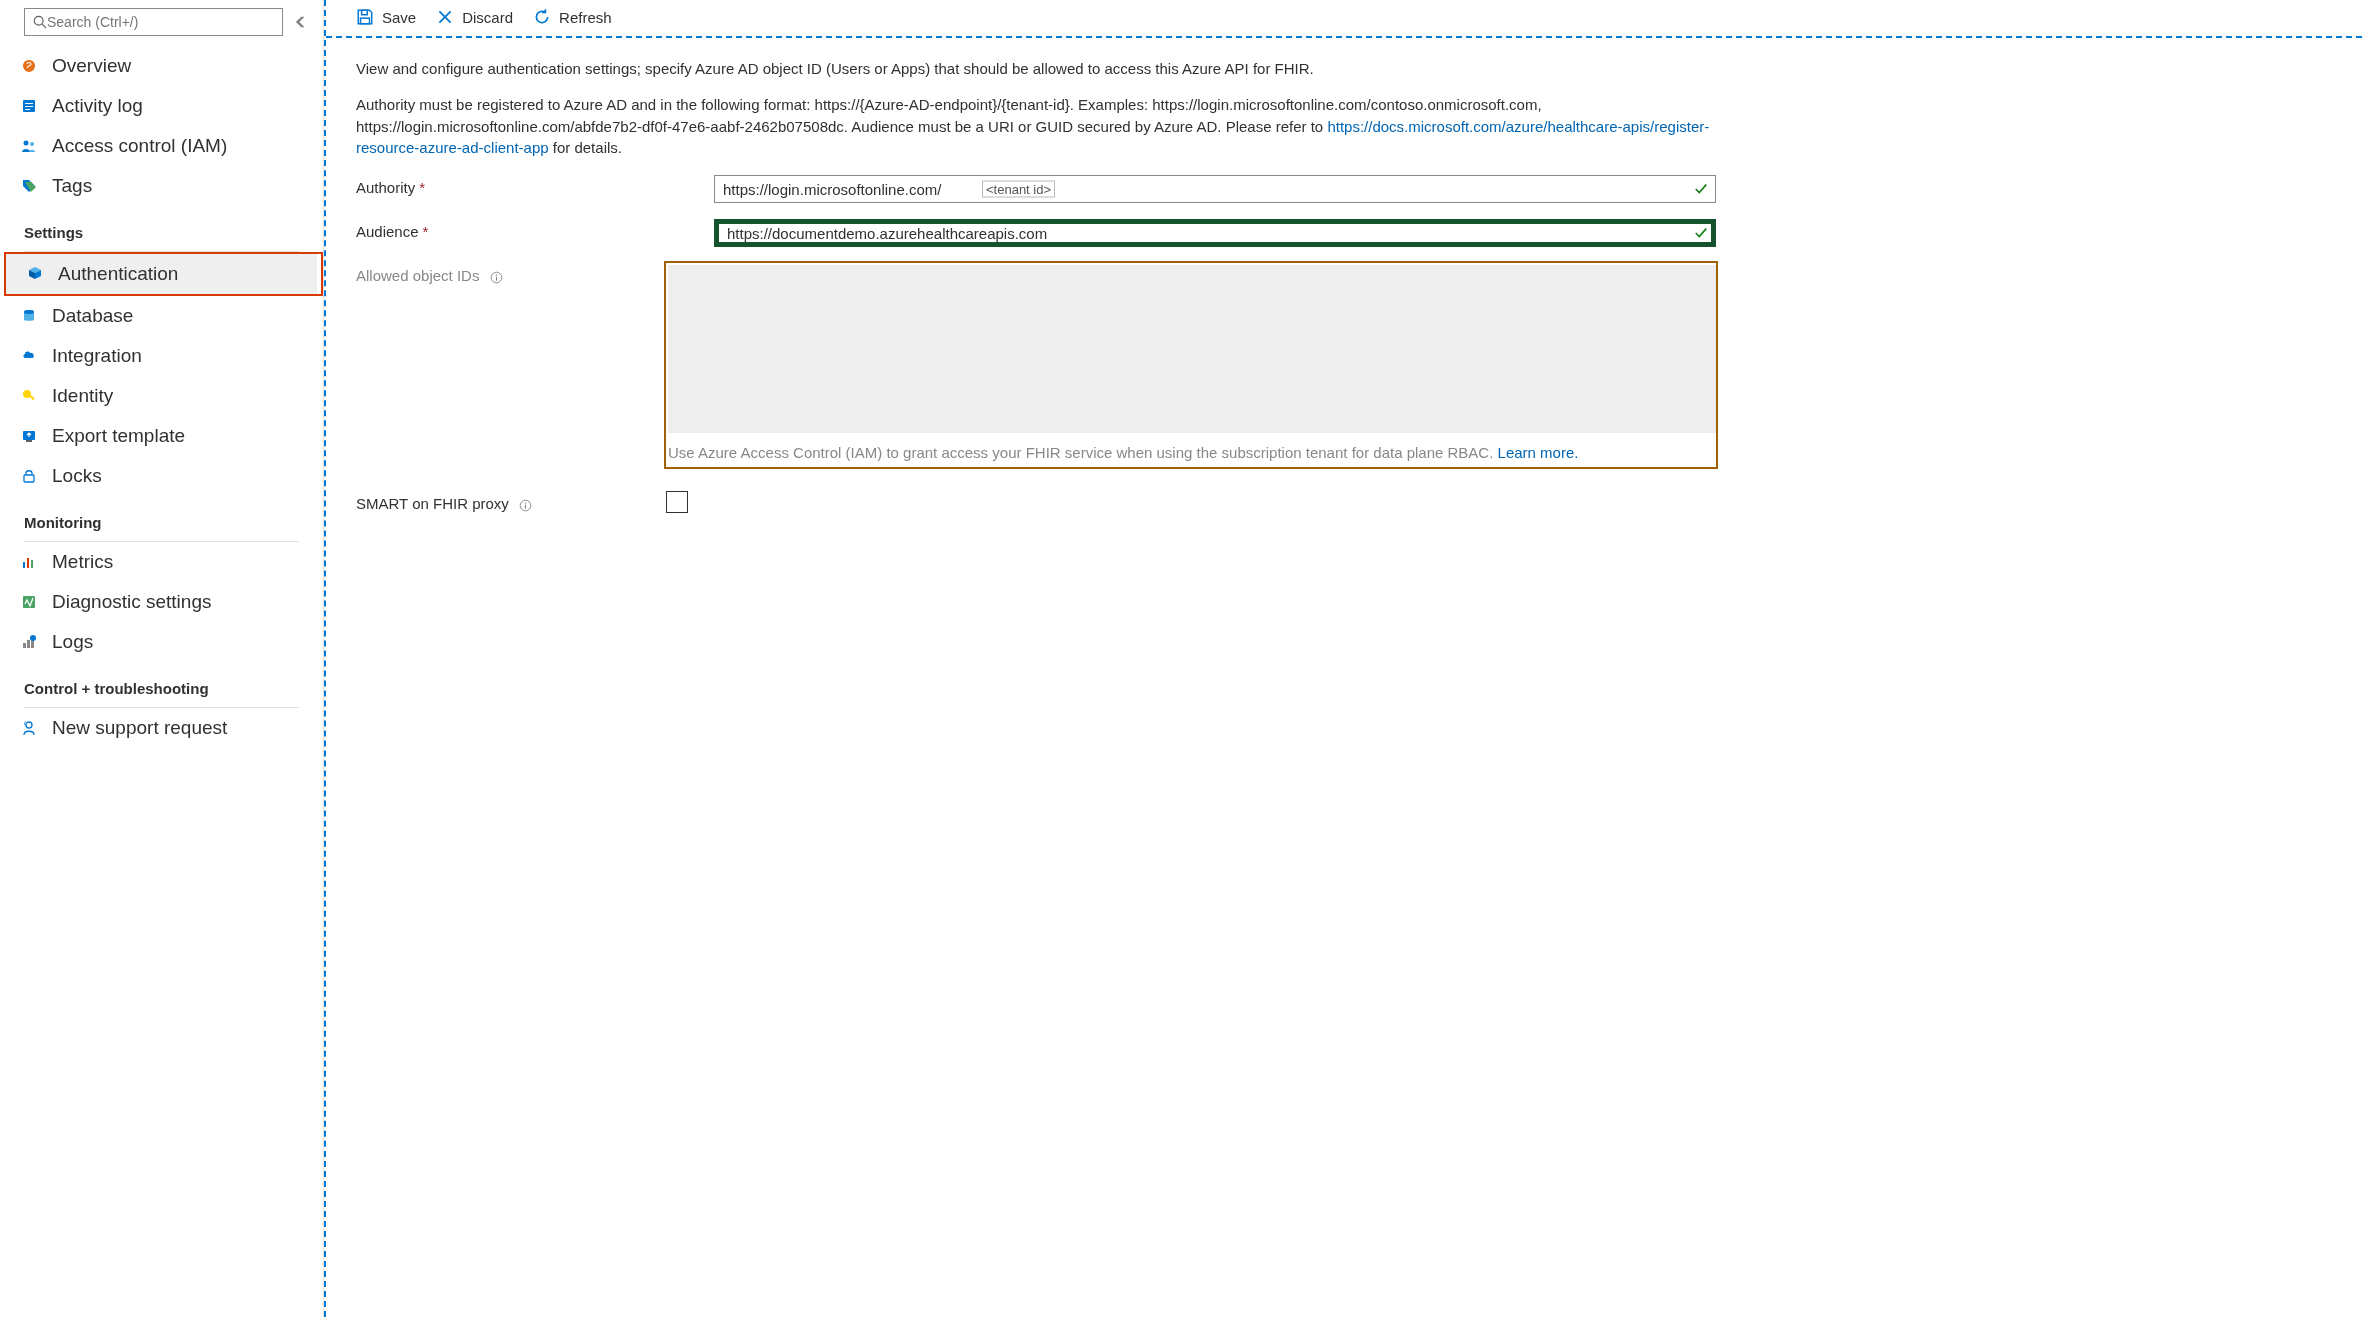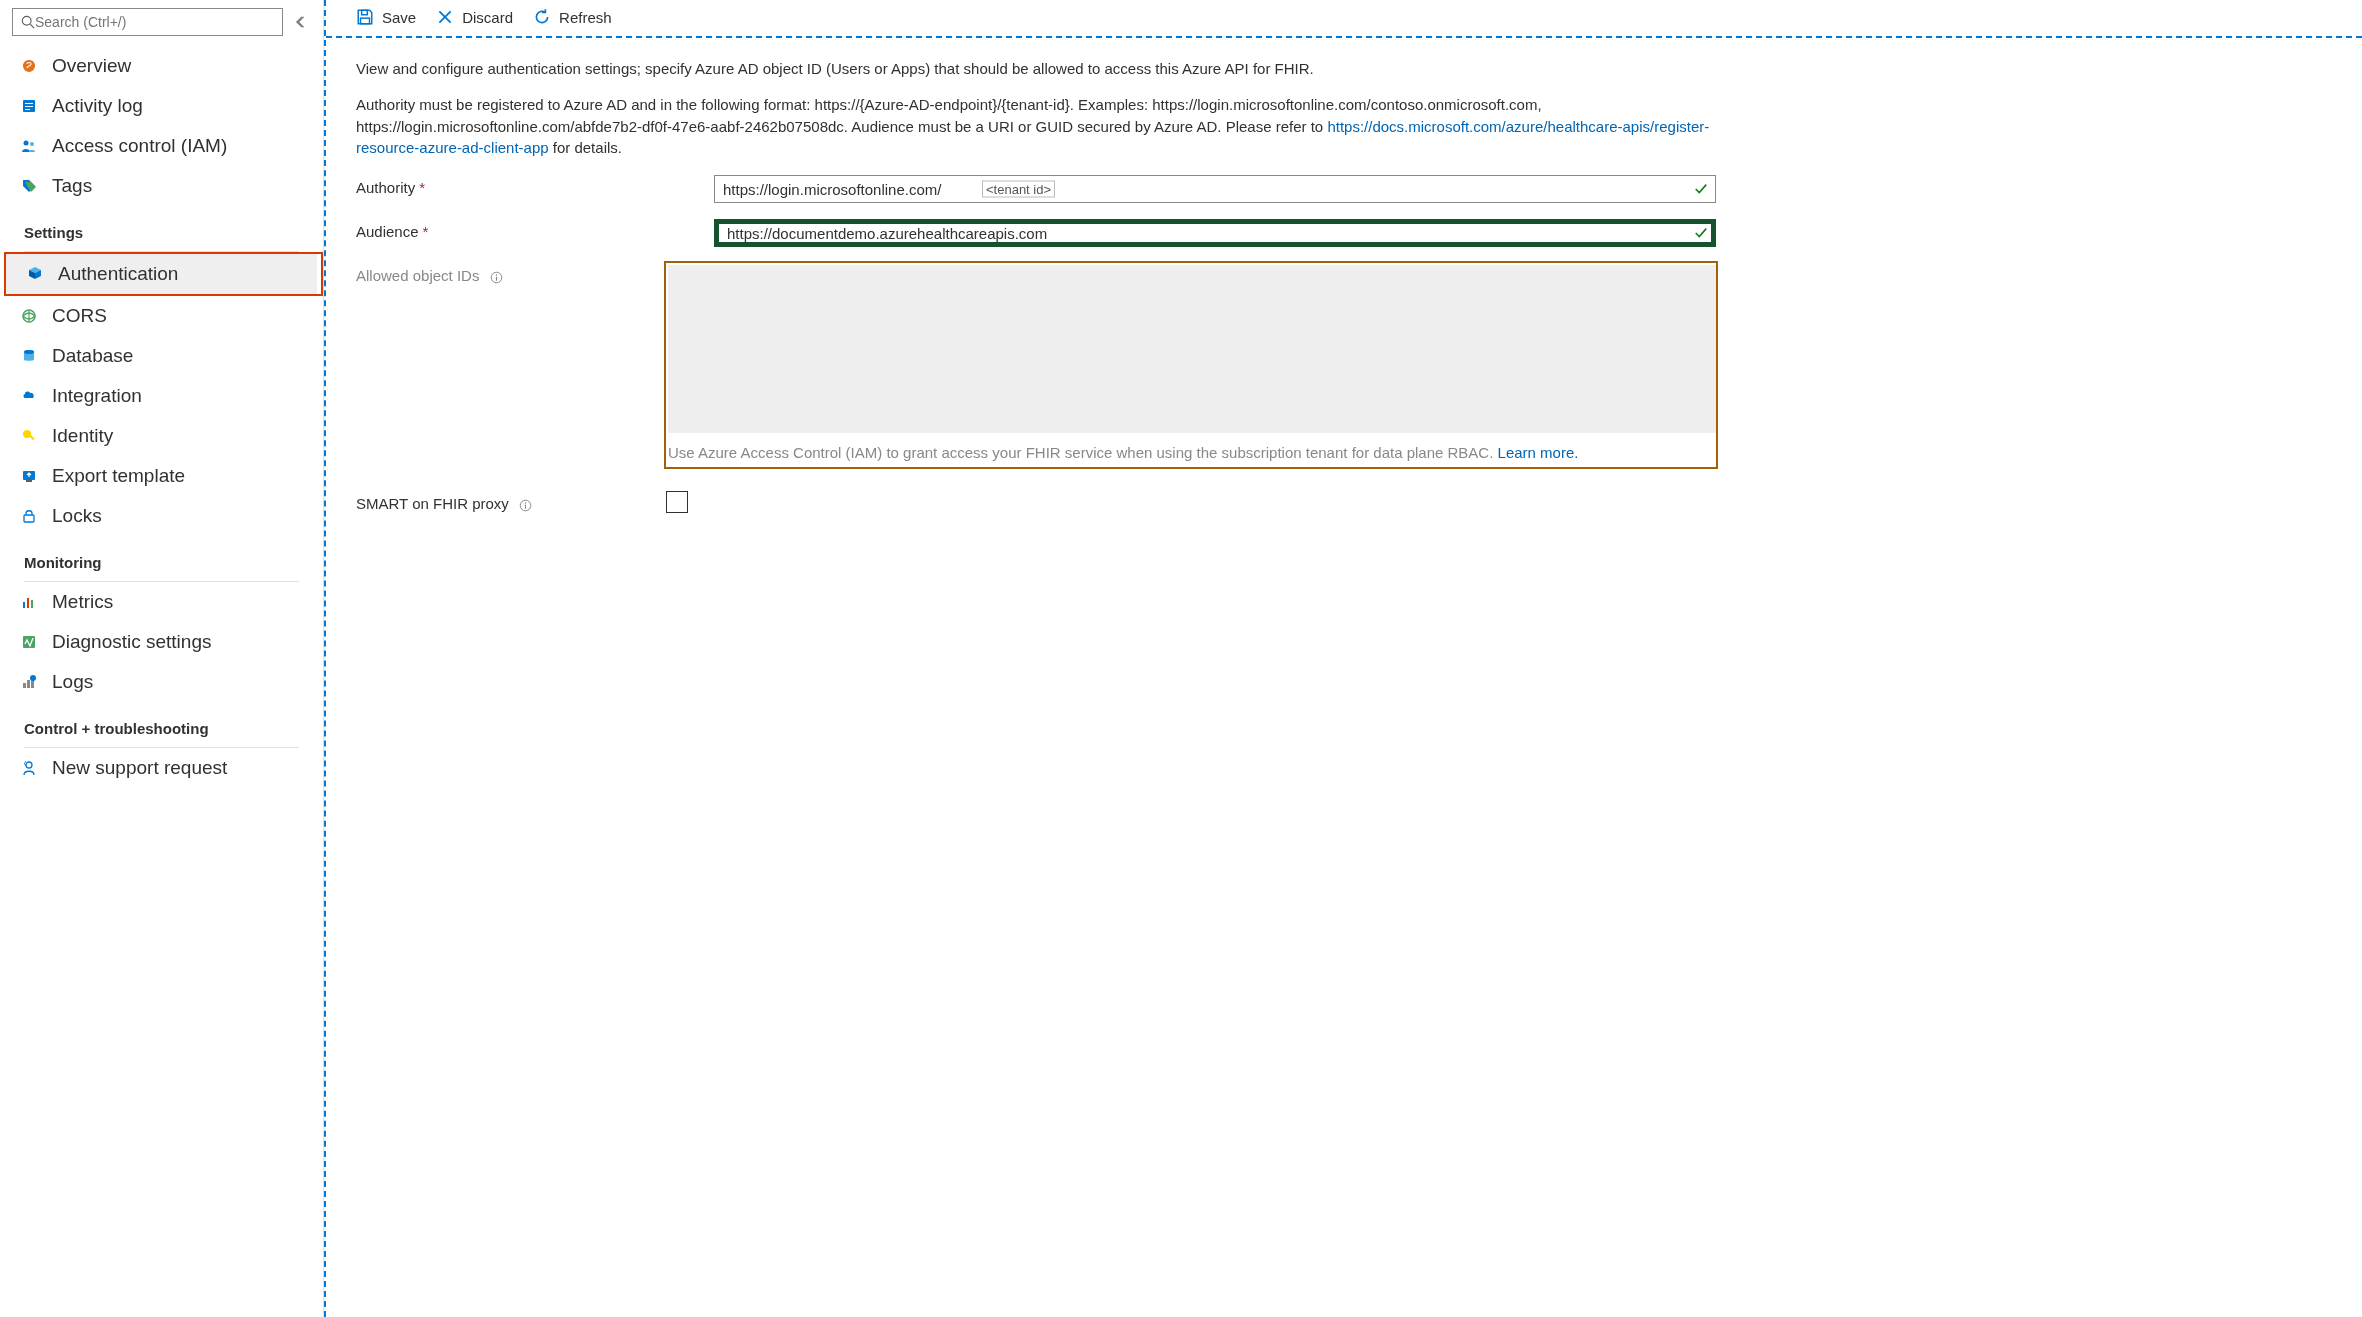--- a/index.html
+++ b/index.html
@@ -18,21 +18,21 @@
       width: 324px;
       border-right: 1px solid #e1e1e1;
       padding-top: 8px;
       overflow-y: auto;
       flex-shrink: 0;
     }
     .search-row {
       display: flex;
       align-items: center;
       gap: 8px;
-      padding: 0 10px 10px 12px;
+      padding: 0 10px 10px 24px;
     }
     .search-box {
       flex: 1;
       display: flex;
       align-items: center;
       border: 1px solid #8a8886;
       height: 28px;
       padding: 0 8px;
       background: #fff;
     }
@@ -261,30 +261,20 @@
             <path d="M8 7 L14 4 L14 10 L8 13 Z" fill="#0078d4"></path>
             <path d="M8 7 L2 4 L2 10 L8 13 Z" fill="#005ba1"></path>
           </svg>
       </span>
       <span>Authentication</span>
     </div>
   </div>
   <div class="side-item">
     <span class="icon-slot">
       <svg width="16" height="16" viewBox="0 0 16 16">
-          <circle cx="8" cy="8" r="6" fill="none" stroke="#4aa564" stroke-width="1.5"></circle>
-          <path d="M2 8 Q8 2 14 8 Q8 14 2 8" fill="none" stroke="#4aa564" stroke-width="1.2"></path>
-          <line x1="8" y1="2" x2="8" y2="14" stroke="#4aa564" stroke-width="1.2"></line>
-        </svg>
-    </span>
-    <span>CORS</span>
-  </div>
-  <div class="side-item">
-    <span class="icon-slot">
-      <svg width="16" height="16" viewBox="0 0 16 16">
           <ellipse cx="8" cy="4" rx="5" ry="2" fill="#0078d4"></ellipse>
           <path d="M3 4 L3 12 C3 13 13 13 13 12 L13 4" fill="#50b0e8"></path>
           <ellipse cx="8" cy="4" rx="5" ry="2" fill="#0078d4"></ellipse>
         </svg>
     </span>
     <span>Database</span>
   </div>
   <div class="side-item">
     <span class="icon-slot">
       <svg width="16" height="16" viewBox="0 0 16 16">

